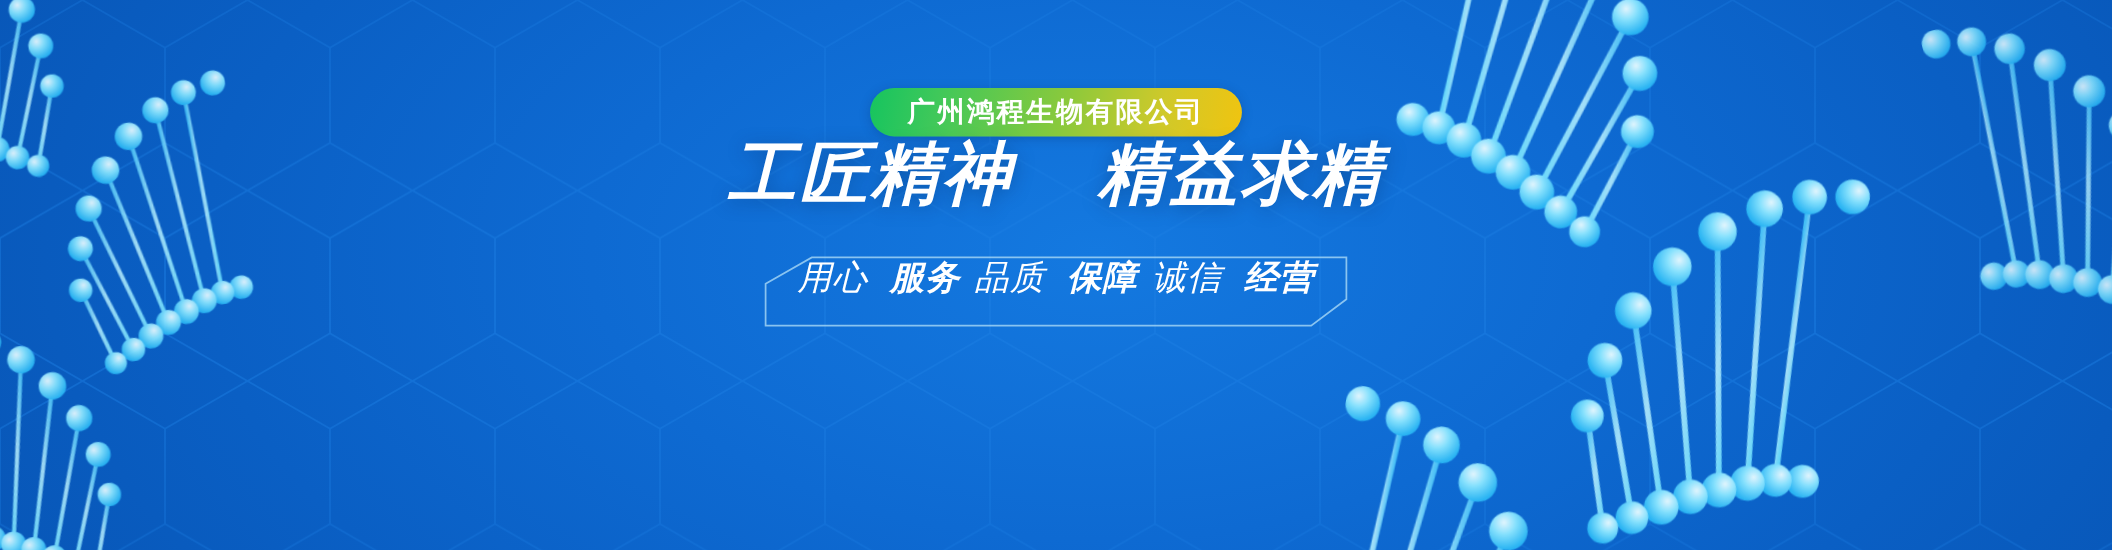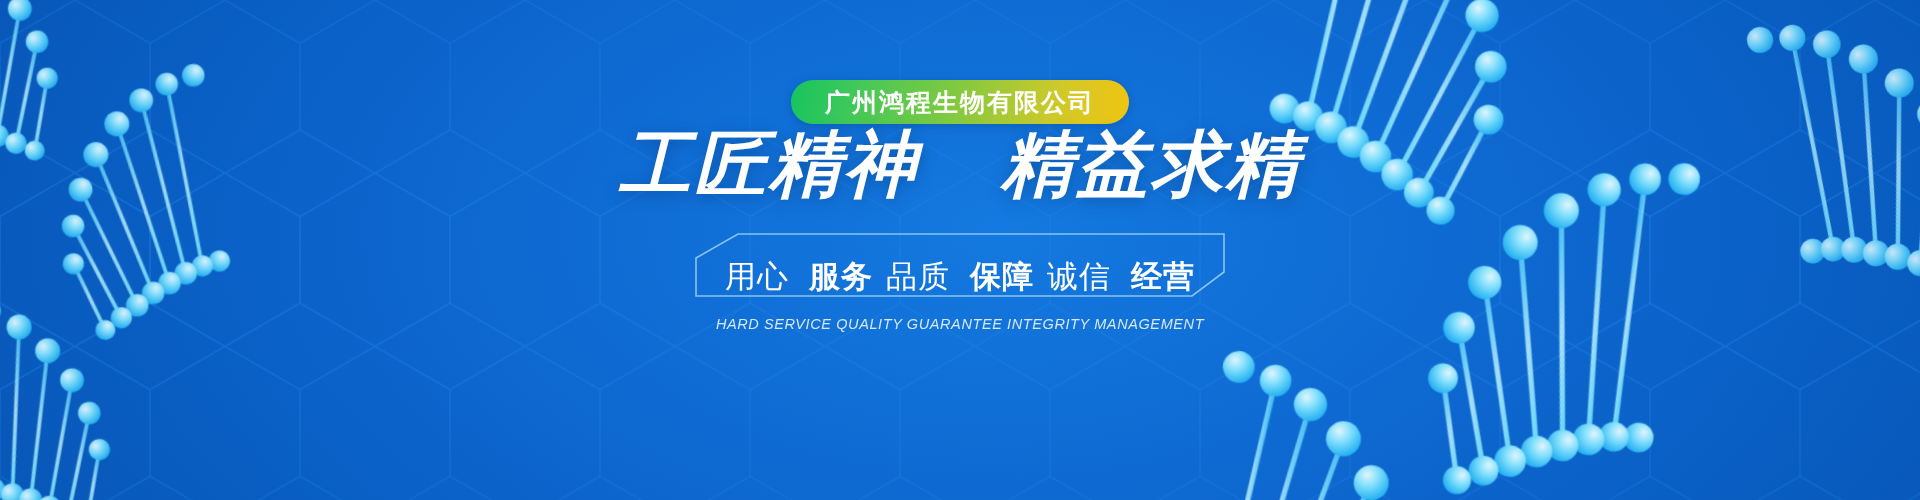--- a/index.html
+++ b/index.html
@@ -24,36 +24,36 @@
     height:44px;line-height:44px;padding:0 34px;border-radius:22px;
     background:linear-gradient(100deg,#16c45f 0%,#3fc85a 18%,#8ac93c 52%,#cfc92a 78%,#f0c410 100%);
     color:#ffffff;font-size:25px;letter-spacing:2px;font-weight:bold;
     white-space:nowrap;
     box-shadow:0 2px 10px rgba(0,40,90,.25);
   }
 
   
   #headline{
     position:absolute;left:0;right:0;top:128px;text-align:center;
-    color:#ffffff;font-size:72px;font-weight:bold;font-style:italic;
+    color:#ffffff;font-size:62px;font-weight:bold;font-style:italic;
     letter-spacing:3px;line-height:1;white-space:nowrap;
     text-shadow:0 3px 16px rgba(1,40,92,.35);
   }
   #headline .gap{display:inline-block;width:36px;}
 
   
   #frame{
     position:absolute;left:50%;top:232px;transform:translateX(-50%);
     width:532px;height:66px;
   }
   #frame svg{display:block;}
   #subtitle{
     position:absolute;left:0;right:0;top:0;height:66px;
-    display:flex;align-items:flex-end;justify-content:center;
-    color:#ffffff;font-size:31px;letter-spacing:1px;
+    display:flex;align-items:flex-start;justify-content:center;
+    color:#ffffff;font-size:31px;font-style:italic;letter-spacing:1px;
     white-space:nowrap;
   }
   #subtitle .lt{font-weight:normal;}
   #subtitle .bd{font-weight:bold;margin-left:20px;}
   #subtitle .sp{display:inline-block;width:13px;}
 
   
   #eng{
     position:absolute;left:0;right:0;top:316px;text-align:center;
     color:#e3effc;font-size:14.5px;font-style:italic;letter-spacing:.6px;
@@ -177,15 +177,14 @@
         <span class="bd">服务</span>
         <span class="sp"></span>
         <span class="lt">品质</span>
         <span class="bd">保障</span>
         <span class="sp"></span>
         <span class="lt">诚信</span>
         <span class="bd">经营</span>
     </div>
   </div>
 
-  <div id="eng">HARD SERVICE QUALITY GUARANTEE INTEGRITY MANAGEMENT</div>
 
 </div>
 
 </body></html>

